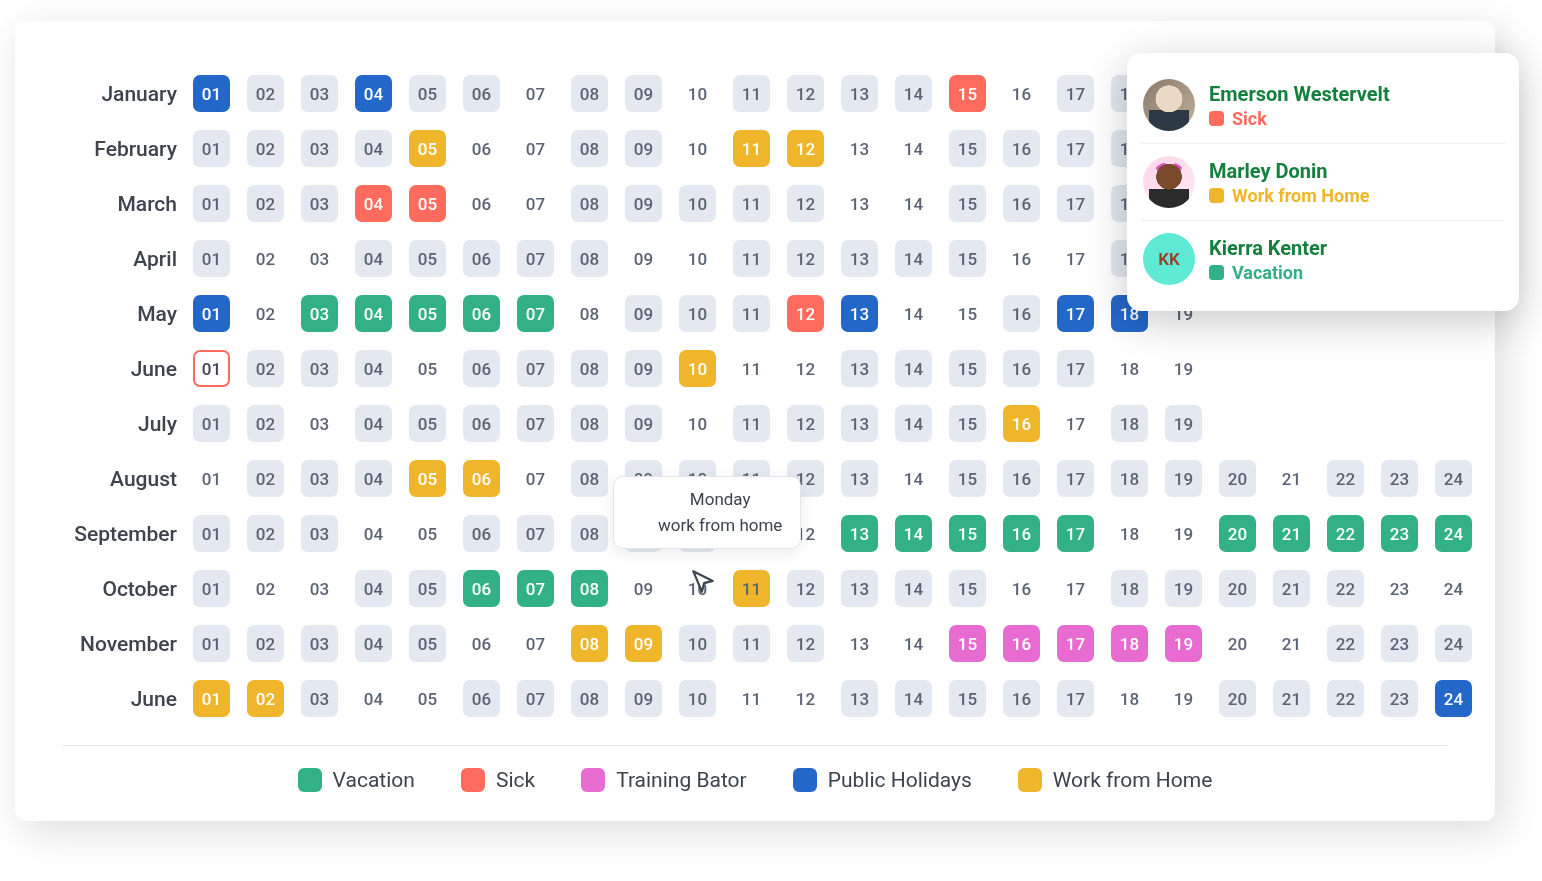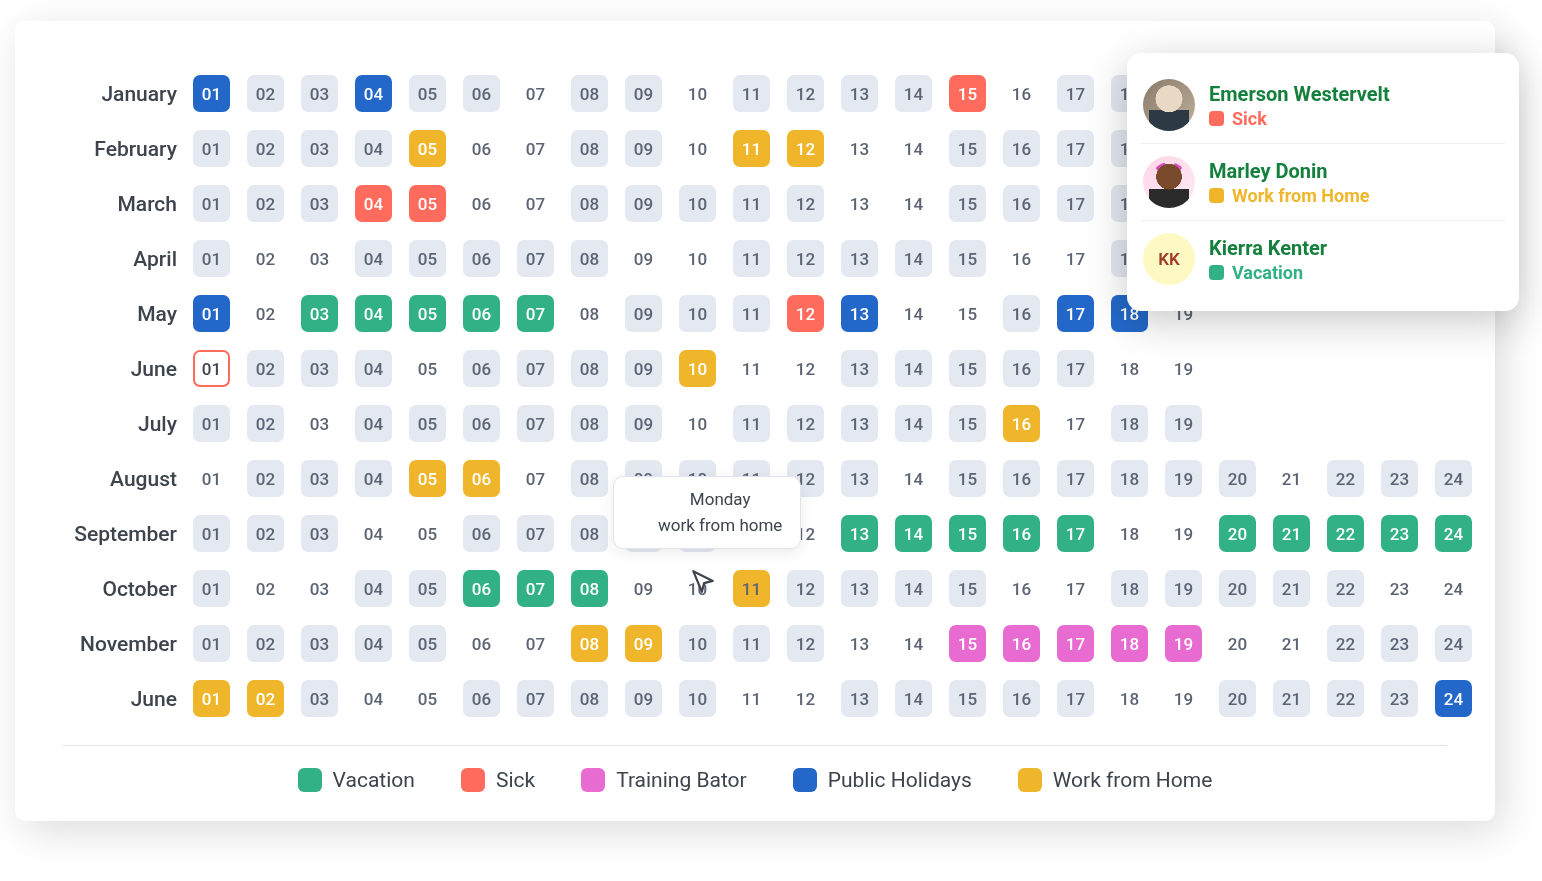--- a/index.html
+++ b/index.html
@@ -159,21 +159,21 @@
   .avatar.photo2::after {
     content:"";
     position:absolute; inset:6px 6px 0 6px;
     background: radial-gradient(circle at 50% 32%, #7a4a2d 34%, transparent 35%),
                 radial-gradient(circle at 30% 10%, #d94fbf 10%, transparent 11%),
                 radial-gradient(circle at 70% 12%, #d94fbf 9%, transparent 10%),
                 linear-gradient(180deg, transparent 58%, #2b2b2b 58%);
     border-radius: 50% 50% 0 0;
   }
   .avatar.pb { background:#cfe4ff; color:#3560a0; }
-  .avatar.kk { background:#fef9c3; color:#a03a2b; }
+  .avatar.kk { background:#5eead4; color:#a03a2b; }
 
   .abs-name { font-size: 20px; font-weight: 700; color: #15803d; }
   .abs-status { display:flex; align-items:center; gap:8px; font-size: 18px; font-weight: 700; margin-top:2px;}
   .dot { width: 15px; height: 15px; border-radius: 4px; display:inline-block; }
   .st-sick    { color:#ff6b5c; } .st-sick .dot{background:#ff6b5c;}
   .st-wfh     { color:#f0b62b; } .st-wfh .dot{background:#f0b62b;}
   .st-special { color:#9c6ff0; } .st-special .dot{background:#9c6ff0;}
   .st-vacation{ color:#31b185; } .st-vacation .dot{background:#31b185;}
 </style>
 </head>

